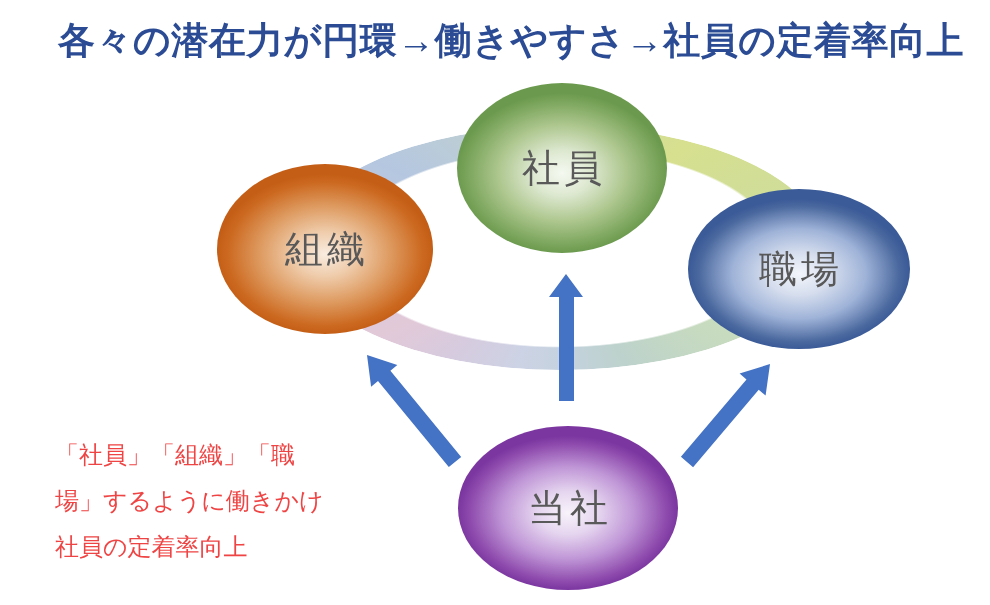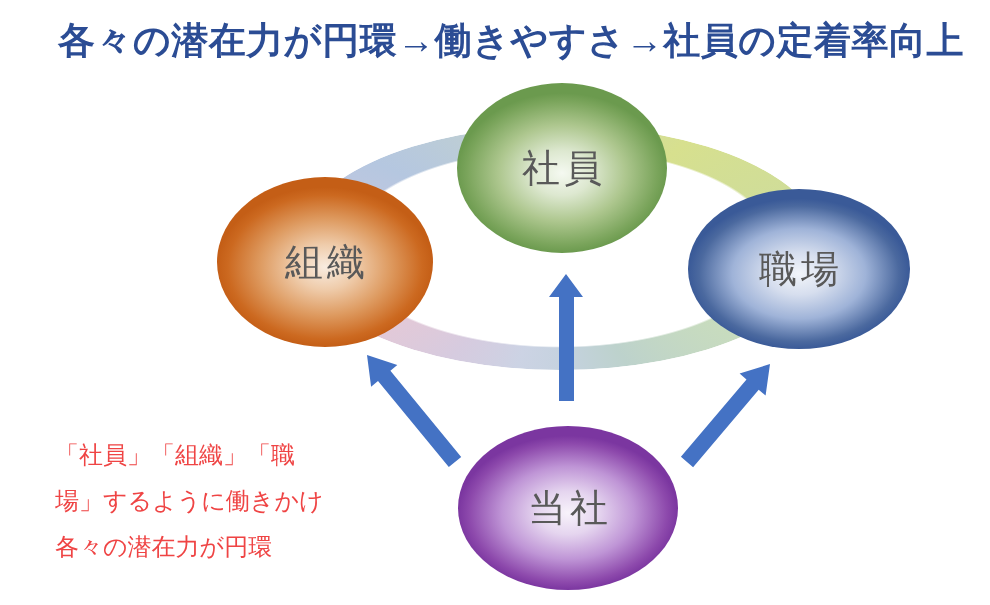--- a/index.html
+++ b/index.html
@@ -40,21 +40,21 @@
   }
   .node .lbl {
     font-size:38px; letter-spacing:4px; color:#595959; text-indent:4px;
   }
   .node-employee {
     left:457px; top:83px; width:210px; height:170px;
     background: radial-gradient(ellipse closest-side at 50% 53%,
       #f5f9f1 0%, #dde8d0 28%, #aec78f 60%, #7ba55c 90%, #6b9a4e 100%);
   }
   .node-organization {
-    left:217px; top:177px; width:216px; height:170px;
+    left:217px; top:164px; width:216px; height:170px;
     background: radial-gradient(ellipse closest-side at 50% 53%,
       #f9ece0 0%, #efccab 28%, #de9b61 60%, #cc6920 90%, #c45e16 100%);
   }
   .node-workplace {
     left:688px; top:189px; width:222px; height:160px;
     background: radial-gradient(ellipse closest-side at 50% 53%,
       #f2f5fa 0%, #d6deee 28%, #9fb3d8 60%, #4b699f 90%, #3a5a98 100%);
   }
   .node-company {
     left:458px; top:426px; width:220px; height:164px;
@@ -88,21 +88,21 @@
     <span class="lbl">当社</span>
   </div>
 
   <div class="node node-workplace">
     <span class="lbl">職場</span>
   </div>
 
   <div class="caption">
     <div>「社員」「組織」「職</div>
     <div>場」するように働きかけ</div>
-    <div>各々の潜在力が円環</div>
+    <div>社員の定着率向上</div>
   </div>
 
   <svg class="arrows" width="990" height="605" viewBox="0 0 990 605">
 
     <polygon fill="#4472c4" points="367,355 397.3,365.1 390.4,370.8 461.2,456.9 448.8,467.1 378.0,381.0 371.1,386.7"></polygon>
 
     <polygon fill="#4472c4" points="566,274 583,297 574,297 574,401 559,401 559,297 549,297"></polygon>
 
     <polygon fill="#4472c4" points="770,364 765.6,395.6 758.7,389.8 693.1,467.2 680.9,456.8 746.5,379.4 739.6,373.6"></polygon>
   </svg>

